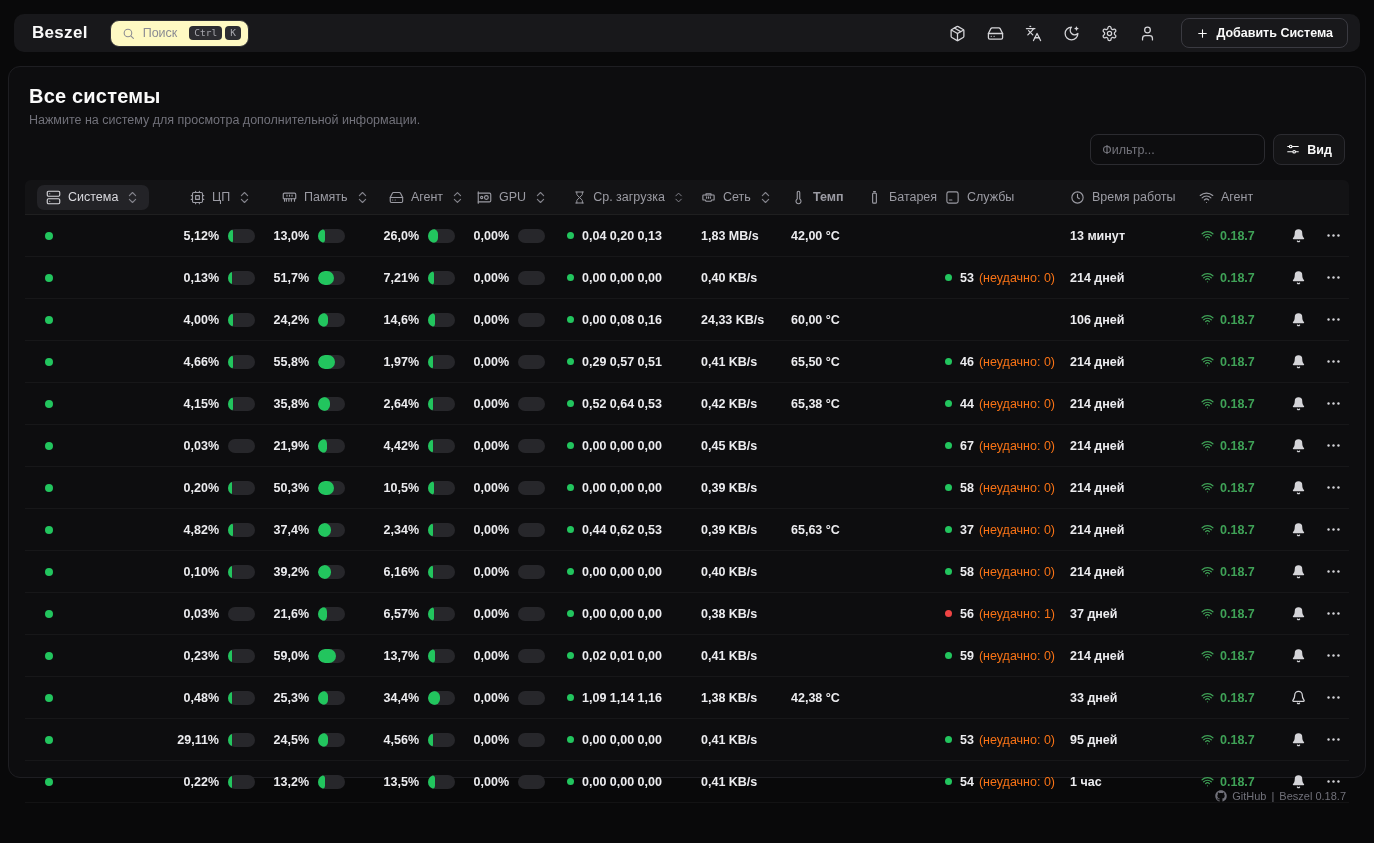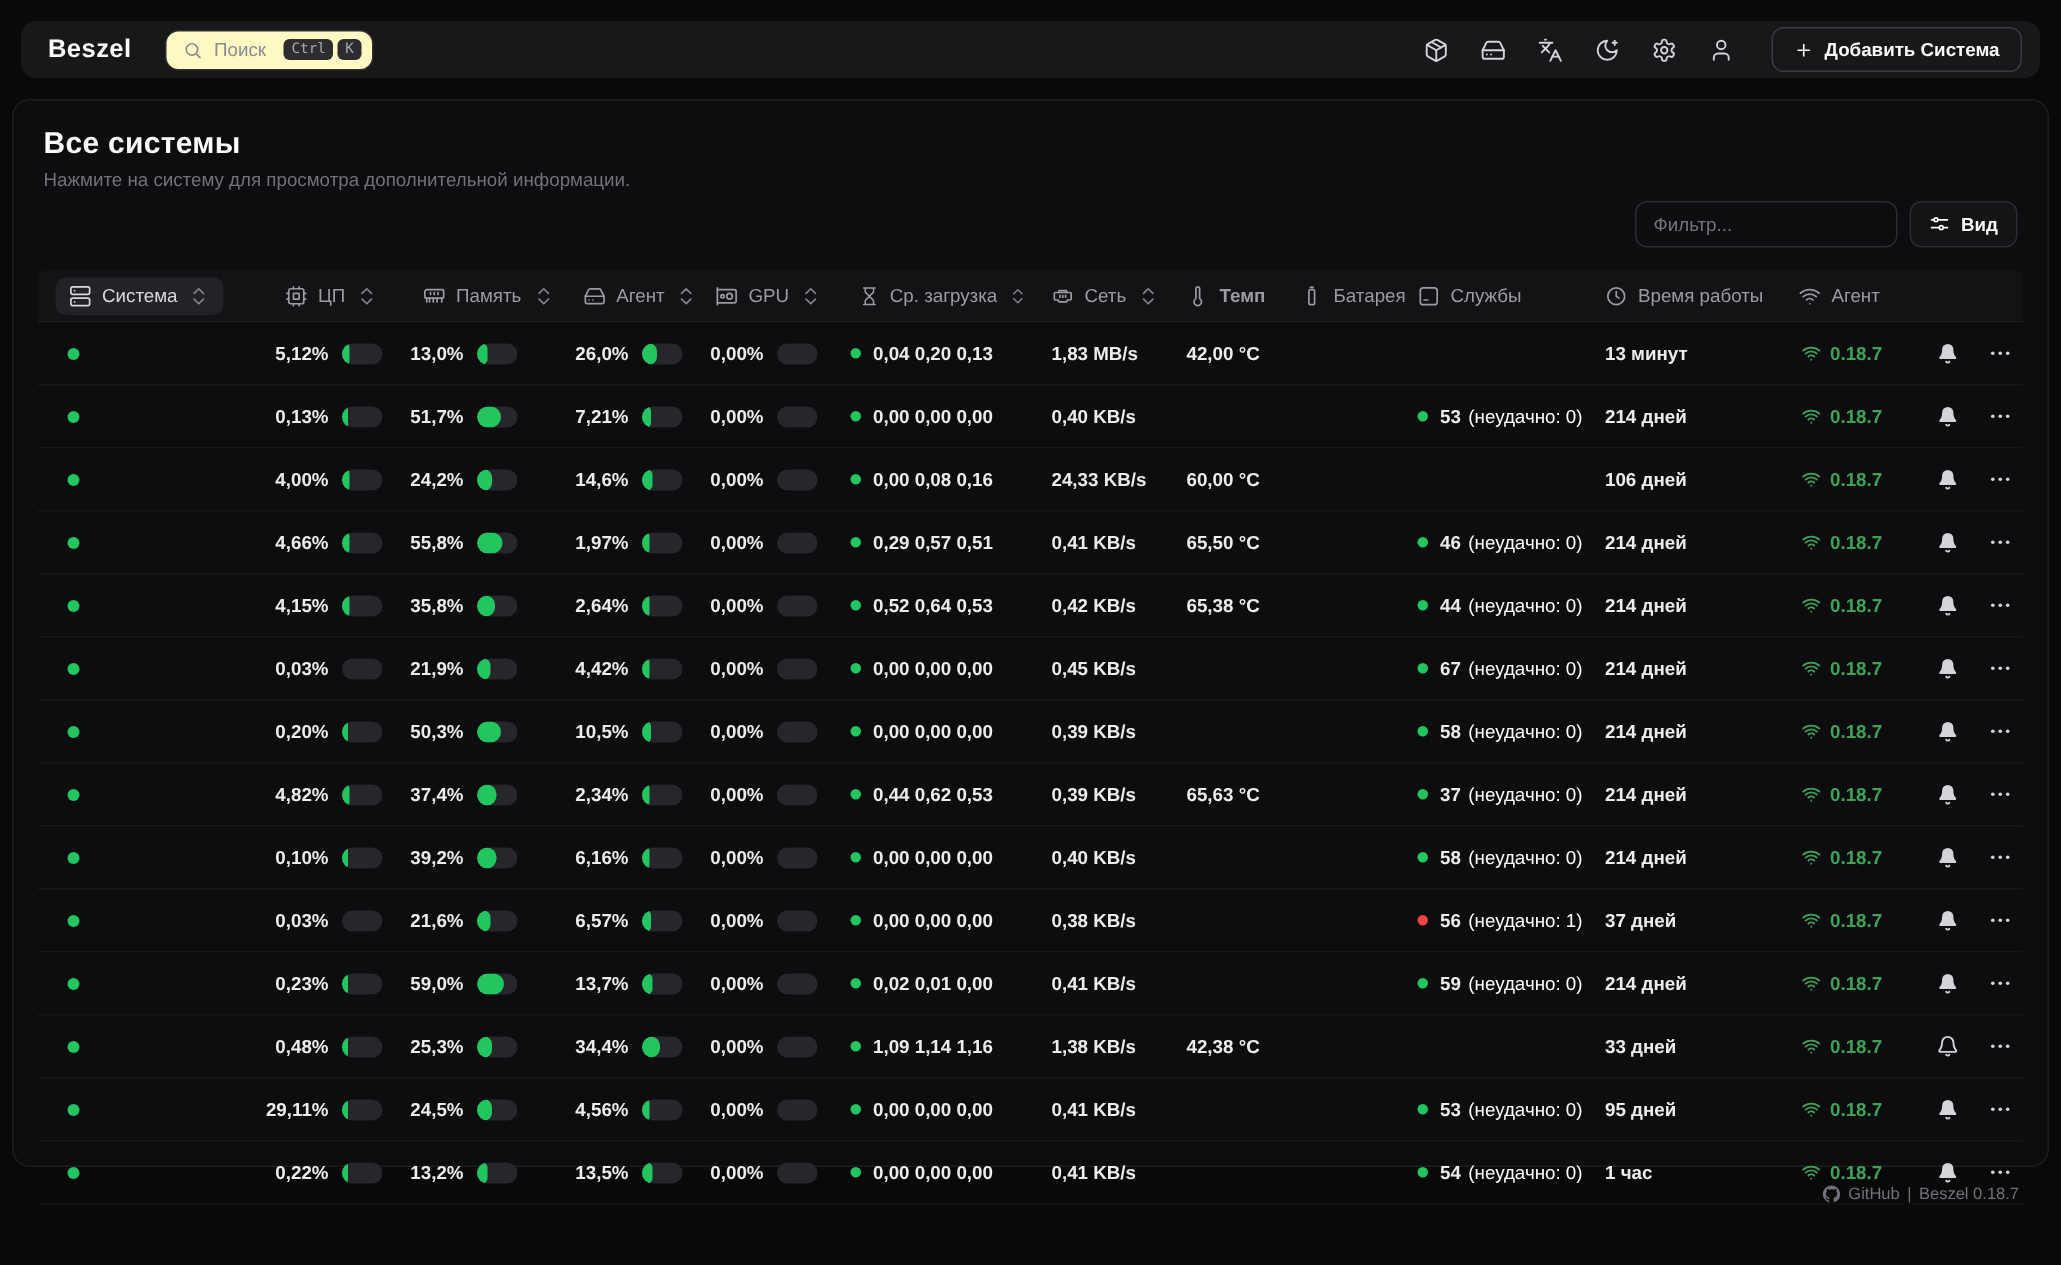--- a/index.html
+++ b/index.html
@@ -81,21 +81,21 @@
   .t-row { height:42px; border-bottom:1px solid rgba(255,255,255,.045); cursor:pointer; }
   .cell { display:flex; align-items:center; font-size:12.5px; font-weight:600; color:#ececef; white-space:nowrap; }
   .dot { width:8px; height:8px; border-radius:50%; background:#22c55e; flex:none; }
   .dot.sm { width:7px; height:7px; }
   .dot.red { background:#ef4444; }
   .metric { gap:0; }
   .metric .val { width:44px; text-align:right; margin-right:9px; }
   .meter { width:27px; height:14px; border-radius:7px; background:#27272b; overflow:hidden; flex:none; }
   .meter i { display:block; height:100%; background:#22c55e; border-radius:7px; }
   .loadcell { gap:8px; }
-  .svc-fail { color:#ffffff; font-weight:500; margin-left:5px; }
+  .svc-fail { color:#f97316; font-weight:500; margin-left:5px; }
   .svc-count { margin-left:8px; }
   .agentcell { color:#3fa257; gap:6px; font-weight:600; }
   .agentcell .icon { width:13px; height:13px; stroke-width:2.2; }
   .iconbtn { background:none; border:none; color:#d4d4d8; cursor:pointer; padding:0; display:flex; align-items:center; justify-content:center; width:100%; }
   .iconbtn .icon { width:15px; height:15px; }
   .iconbtn.menu .icon { width:17px; height:17px; }
 
   
   .footer {
     display:flex; justify-content:flex-end; align-items:center; gap:5px;

